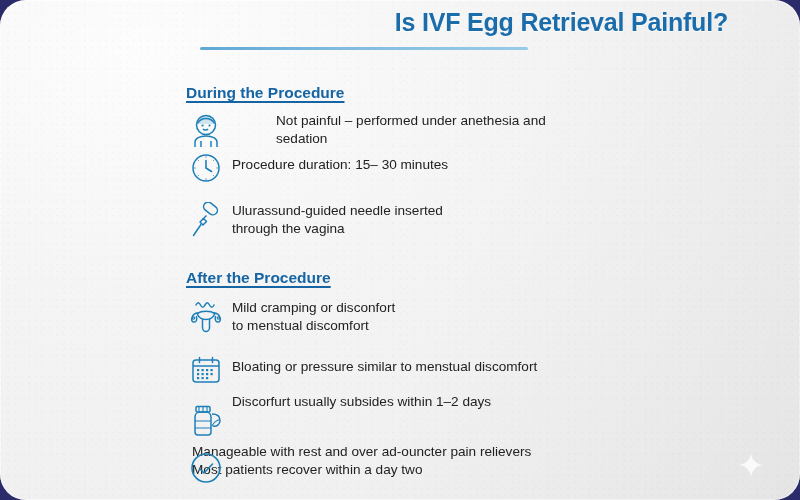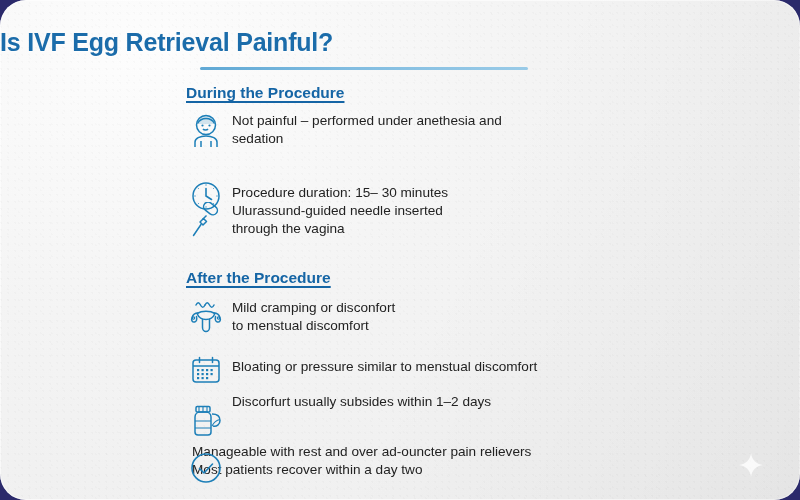--- a/index.html
+++ b/index.html
@@ -32,23 +32,22 @@
   #slide::after {
     content:"";
     position:absolute; inset:0;
     background: linear-gradient(115deg, rgba(255,255,255,0) 55%, rgba(0,0,0,0.035) 100%);
     pointer-events:none;
   }
 
   
   .title-wrap {
     position:absolute; top:8px; left:0; width:728px;
-    text-align:left;
+    text-align:right;
     z-index:3;
-    margin-top:20px;
   }
   .title-line {
     font-size:25px;
     font-weight:bold;
     color:#1b6caa;
     letter-spacing:-0.2px;
     line-height:1.18;
     text-shadow:0 1px 0 rgba(255,255,255,0.8);
   }
   .divider {
@@ -89,22 +88,22 @@
   .txt {
     margin-left:6px;
     font-size:13.6px;
     color:#222222;
     line-height:1.36;
     white-space:pre-line;
     padding-top:2px;
   }
 
   
-  #item-0 { top:110px; }
-  #item-1 { top:176px; }
+  #item-0 { top:110px;gap:44px; }
+  #item-1 { top:148px; }
   #item-2 { top:200px;justify-content:space-between; }
   #item-3 { top:297px; }
   #item-4 { top:350px; }
   #item-5 { top:385px; }
   #item-6 { top:401px;flex-direction:column; }
   #item-7 { top:448px; }
 
   #item-1 .txt, #item-4 .txt, #item-5 .txt { padding-top:8px; }
   #item-5 .ico { visibility:hidden; }
 

